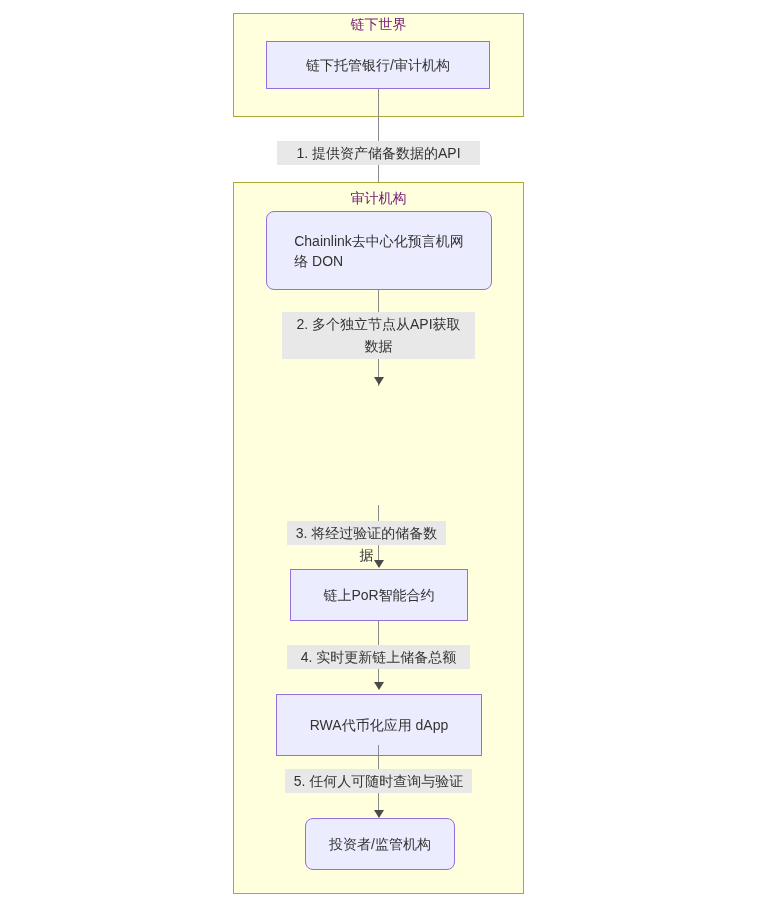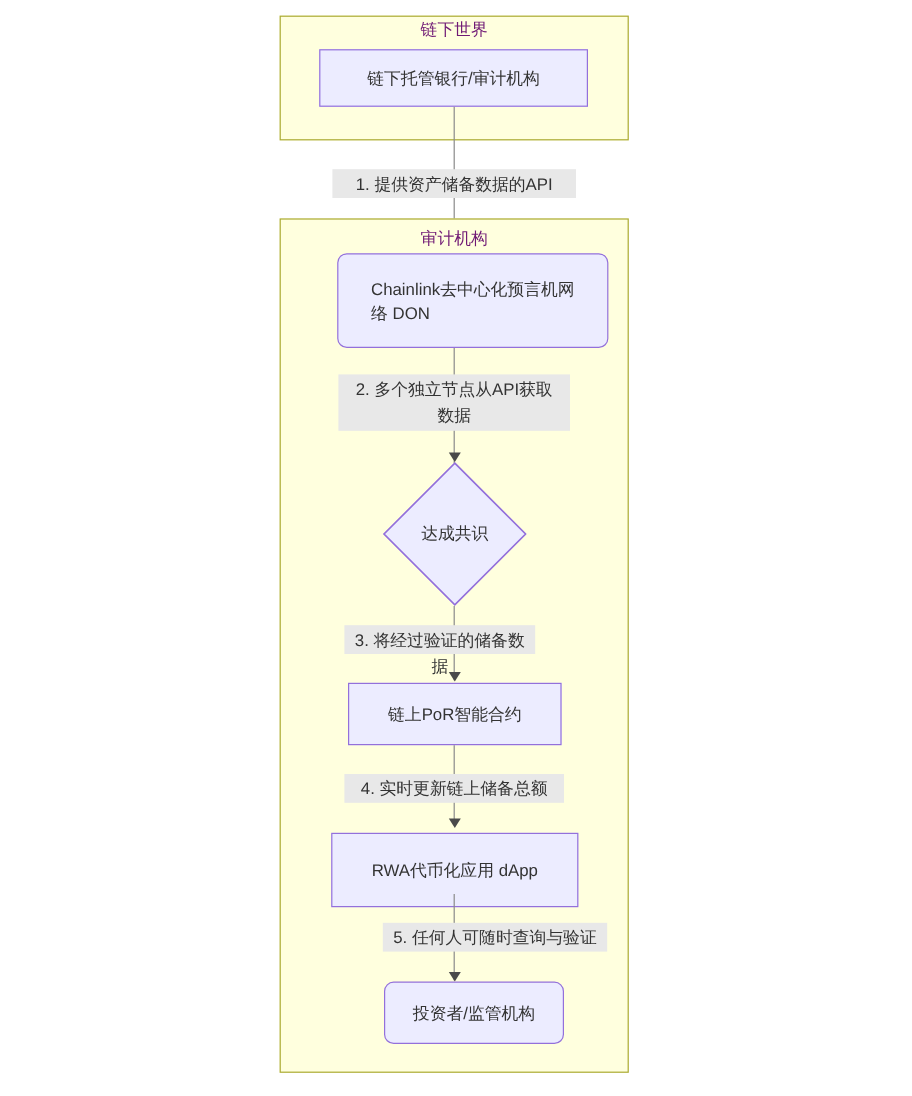--- a/index.html
+++ b/index.html
@@ -50,21 +50,20 @@
     line-height: 20px;
     display: flex;
     align-items: center;
     justify-content: center;
     text-align: left;
     padding: 0 8px;
     white-space: pre-line;
   }
   .node.rounded {
     border-radius: 8px;
-    margin-left: 15px;
   }
 
   
   .diamond-wrap {
     position: absolute;
   }
   .diamond-shape {
     position: absolute;
     left: 0; top: 0;
     width: 100%;
@@ -131,38 +130,32 @@
   <div class="subgraph-title" style="left:233px; top:190px; width:291px;">审计机构</div>
 
   <div class="node rounded" style="left:266px; top:211px; width:226px; height:79px;">Chainlink去中心化预言机网
 络 DON</div>
 
   <div class="edge-line" style="left:378px; top:290px; height:96px;"></div>
   <div class="arrowhead" style="left:374px; top:377px;"></div>
   <div class="edge-label" style="left:282px; top:312px; width:193px; height:47px;">2. 多个独立节点从API获取
 数据</div>
 
-  <div class="diamond-wrap" style="left:319px; top:385px; width:120px; height:120px;">
-    <svg class="diamond-shape" viewBox="0 0 120 120">
-      <polygon points="60,1 119,60 60,119 1,60" fill="#ececff" stroke="#9370db" stroke-width="1.4"></polygon>
-    </svg>
-    <div class="diamond-label">达成共识</div>
-  </div>
 
   <div class="edge-line" style="left:378px; top:505px; height:62px;"></div>
   <div class="arrowhead" style="left:374px; top:560px;"></div>
   <div class="edge-label" style="left:287px; top:521px; width:159px; height:24px; line-height:22px;">3. 将经过验证的储备数据</div>
 
   <div class="node" style="left:290px; top:569px; width:178px; height:52px;">链上PoR智能合约</div>
 
   <div class="edge-line" style="left:378px; top:621px; height:67px;"></div>
   <div class="arrowhead" style="left:374px; top:682px;"></div>
   <div class="edge-label" style="left:287px; top:645px; width:183px; height:24px; line-height:22px;">4. 实时更新链上储备总额</div>
 
   <div class="node" style="left:276px; top:694px; width:206px; height:62px;">RWA代币化应用 dApp</div>
 
   <div class="edge-line" style="left:378px; top:745px; height:72px;"></div>
   <div class="arrowhead" style="left:374px; top:810px;"></div>
-  <div class="edge-label" style="left:285px; top:769px; width:187px; height:24px; line-height:22px;margin-left:34px;">5. 任何人可随时查询与验证</div>
+  <div class="edge-label" style="left:285px; top:769px; width:187px; height:24px; line-height:22px;">5. 任何人可随时查询与验证</div>
 
   <div class="node rounded" style="left:305px; top:818px; width:150px; height:52px;">投资者/监管机构</div>
 
 </div>
 
 </body></html>

